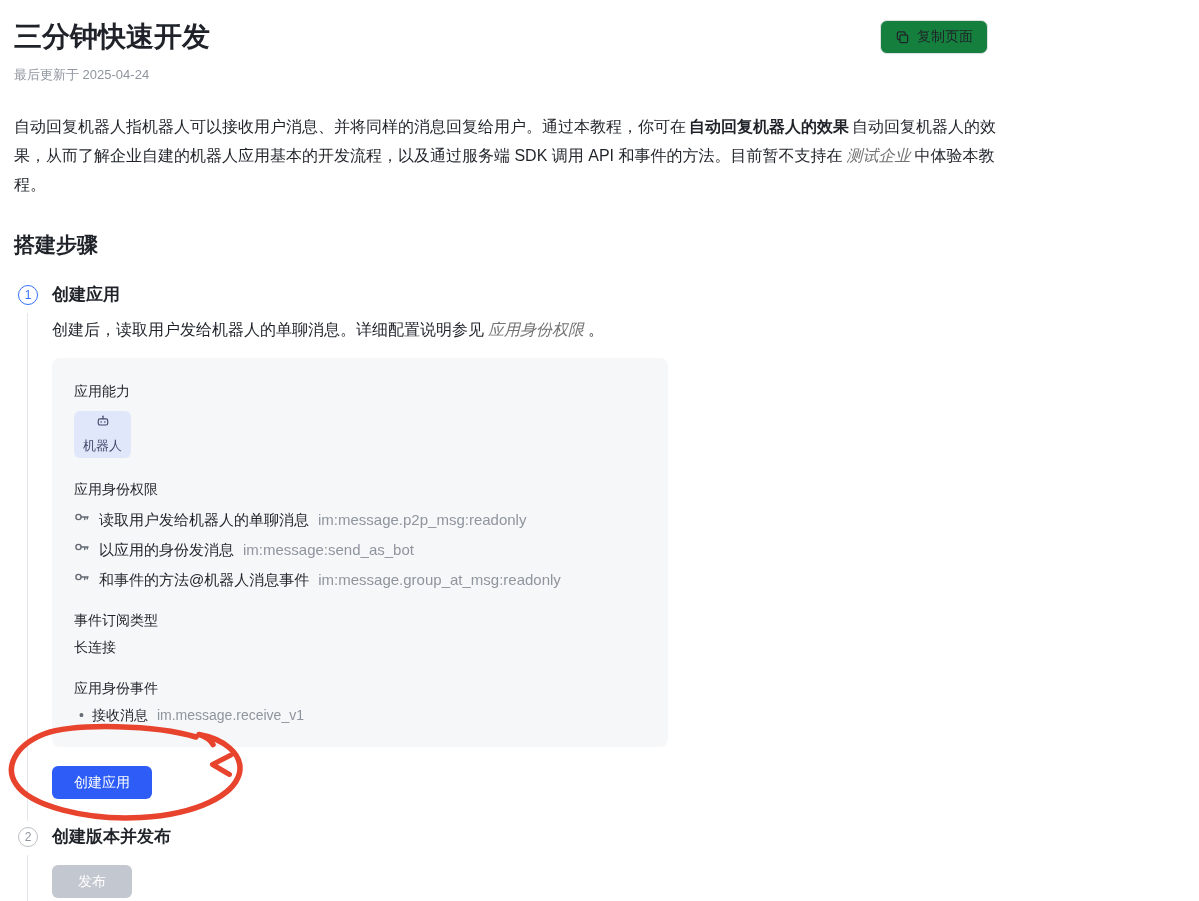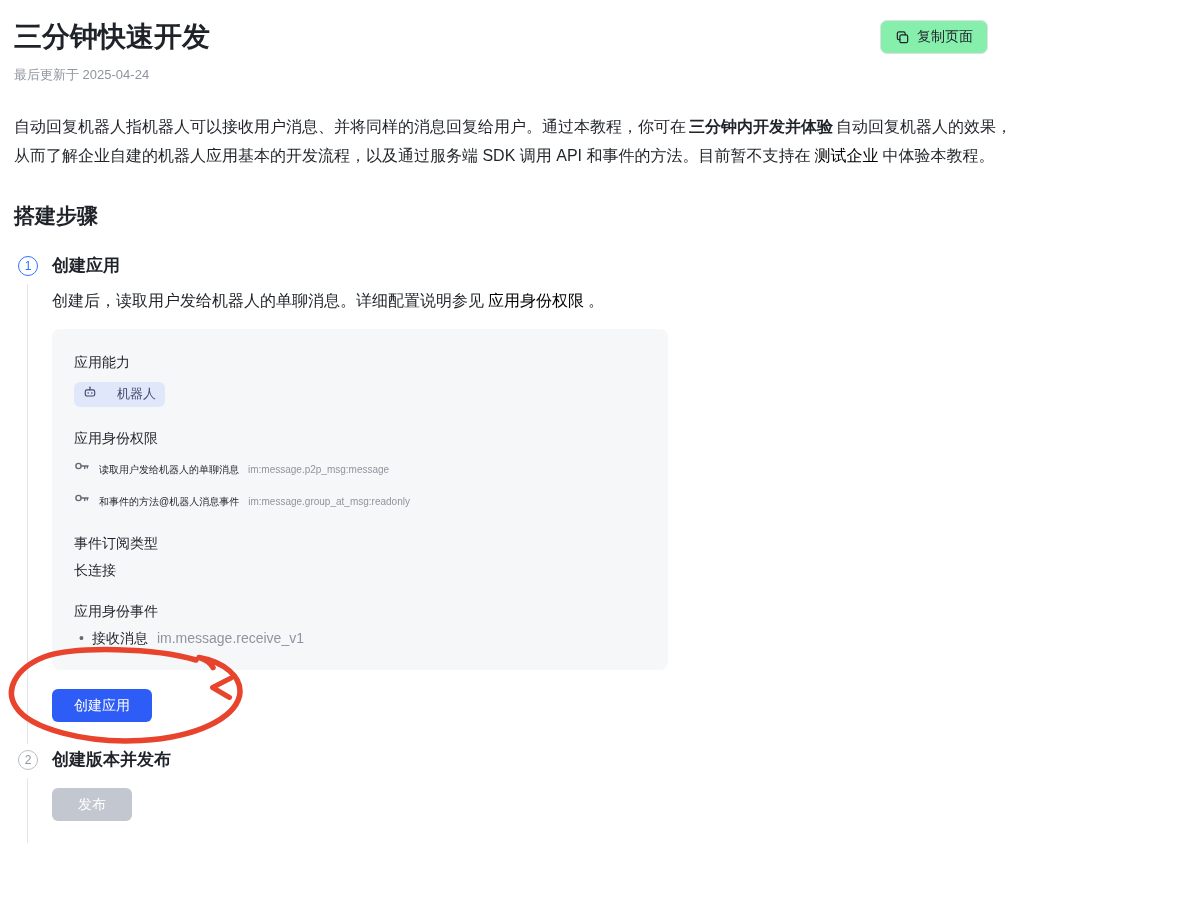--- a/index.html
+++ b/index.html
@@ -1,50 +1,50 @@
 <!DOCTYPE html>
 <html><head>
 <meta charset="utf-8">
 <style>
   * { box-sizing: border-box; }
   body { margin:0; background:#fff; font-family:"Liberation Sans", sans-serif; color:#1f2329; }
   .page { position:relative; width:1036px; height:901px; overflow:hidden; background:#fff; }
 
   .header { display:flex; justify-content:space-between; align-items:flex-start; padding:18px 48px 0 14px; }
   .page-title { font-size:28px; font-weight:700; line-height:38px; margin:0; }
-  .copy-btn { display:inline-flex; align-items:center; gap:7px; border:1px solid #dee0e3; background:#86efac;
+  .copy-btn { display:inline-flex; align-items:center; gap:7px; border:1px solid #dee0e3; background:#15803d;
               border-radius:7px; padding:7px 14px; font-size:14px; color:#1f2329; cursor:pointer; margin-top:2px; }
   .copy-btn svg { display:block; }
 
   .updated { margin:10px 0 0 14px; font-size:13px; color:#8f959e; }
 
   .intro { margin:28px 14px 0 14px; font-size:16px; line-height:29px; max-width:1175px; }
   .intro b { font-weight:700; margin:0 3px; }
-  a.link { color:#000000; text-decoration:none; margin:0 4px; cursor:pointer; }
+  a.link { color:#737373; text-decoration:none; margin:0 4px; cursor:pointer;font-style:italic; }
 
   .section-title { font-size:21px; font-weight:700; margin:32px 0 0 14px; }
 
   .steps { margin:24px 0 0 14px; }
   .step { display:flex; }
   .step-rail { width:38px; display:flex; flex-direction:column; align-items:flex-start; flex-shrink:0; }
   .step-circle { width:20px; height:20px; margin-left:4px; margin-top:2px; border-radius:50%;
                  border:1px solid #bbbfc4; color:#8f959e; font-size:12px;
                  display:flex; align-items:center; justify-content:center; background:#fff; }
   .step.active .step-circle { border-color:#3370ff; color:#3370ff; }
   .step-line { width:1px; flex:1; background:#e5e6eb; margin:8px 0 4px 13px; }
   .step-body { flex:1; padding-bottom:26px; }
   .step-title { font-size:17px; font-weight:700; line-height:24px; }
   .step-desc { margin-top:8px; font-size:16px; line-height:29px; max-width:800px; }
 
   .config-card { margin-top:14px; width:616px; background:#f6f7f9; border-radius:8px; padding:16px 22px 22px; }
   .card-label { font-size:14px; color:#1f2329; line-height:19px; margin-top:22px; }
   .card-label.first { margin-top:8px; }
-  .tag { display:inline-flex; align-items:flex-start; gap:20px; margin-top:10px; background:#e1e7fb;
-         color:#41496b; font-size:13px; line-height:18px; border-radius:6px; padding:3px 9px; }
-  .perm-row { display:flex; align-items:center; margin-top:10px; font-size:10px; line-height:19px; }
+  .tag { display:inline-flex; align-items:center; gap:4px; margin-top:10px; background:#e1e7fb;
+         color:#41496b; font-size:13px; line-height:18px; border-radius:6px; padding:3px 9px;flex-direction:column; }
+  .perm-row { display:flex; align-items:center; margin-top:10px; font-size:15px; line-height:19px; }
   .perm-row svg { flex-shrink:0; margin-right:9px; }
   .perm-code { color:#8f959e; margin-left:9px; }
   .event-value { margin-top:8px; font-size:14px; line-height:19px; }
   .bullet-row { margin-top:8px; font-size:14px; line-height:19px; display:flex; align-items:center; }
   .bullet { color:#646a73; margin:0 8px 0 5px; }
 
   .btn-wrap { position:relative; display:inline-block; margin-top:19px; }
   .btn-primary { background:#2e5cf6; color:#fff; border:none; border-radius:6px;
                  padding:8px 22px; font-size:14px; line-height:17px; cursor:pointer; }
   .btn-disabled { margin-top:16px; background:#c3c7cf; color:#fff; border:none; border-radius:6px;
@@ -65,21 +65,21 @@
           <rect x="5.2" y="5.2" width="8.3" height="8.3" rx="1.6"></rect>
           <path d="M10.8 5V3.6A1.6 1.6 0 0 0 9.2 2H4.1A1.6 1.6 0 0 0 2.5 3.6v5.1a1.6 1.6 0 0 0 1.6 1.6H5.2" stroke-linecap="round"></path>
         </svg>
       </span>
       <span>复制页面</span>
     </button>
   </div>
 
   <div class="updated">最后更新于 2025-04-24</div>
 
-  <p class="intro"><span>自动回复机器人指机器人可以接收用户消息、并将同样的消息回复给用户。通过本教程，你可在</span><b>三分钟内开发并体验</b><span>自动回复机器人的效果，从而了解企业自建的机器人应用基本的开发流程，以及通过服务端 SDK 调用 API 和事件的方法。目前暂不支持在</span><a class="link">测试企业</a><span>中体验本教程。</span></p>
+  <p class="intro"><span>自动回复机器人指机器人可以接收用户消息、并将同样的消息回复给用户。通过本教程，你可在</span><b>自动回复机器人的效果</b><span>自动回复机器人的效果，从而了解企业自建的机器人应用基本的开发流程，以及通过服务端 SDK 调用 API 和事件的方法。目前暂不支持在</span><a class="link">测试企业</a><span>中体验本教程。</span></p>
 
   <h2 class="section-title">搭建步骤</h2>
 
   <div class="steps">
 
     <div class="step active">
       <div class="step-rail">
         <div class="step-circle">1</div>
         <div class="step-line"></div>
       </div>
@@ -103,21 +103,29 @@
           </span>
 
           <div class="card-label">应用身份权限</div>
 
           <div class="perm-row">
             <span><svg width="16" height="16" viewBox="0 0 16 16" fill="none" stroke="#646a73" stroke-width="1.4" stroke-linecap="round">
                   <circle cx="4.5" cy="8" r="2.6"></circle>
                   <path d="M7.2 8h6.9M10.7 8v2.5M13.3 8v1.9"></path>
                 </svg></span>
             <span>读取用户发给机器人的单聊消息</span>
-            <span class="perm-code">im:message.p2p_msg:message</span>
+            <span class="perm-code">im:message.p2p_msg:readonly</span>
+          </div>
+          <div class="perm-row">
+            <span><svg width="16" height="16" viewBox="0 0 16 16" fill="none" stroke="#646a73" stroke-width="1.4" stroke-linecap="round">
+                  <circle cx="4.5" cy="8" r="2.6"></circle>
+                  <path d="M7.2 8h6.9M10.7 8v2.5M13.3 8v1.9"></path>
+                </svg></span>
+            <span>以应用的身份发消息</span>
+            <span class="perm-code">im:message:send_as_bot</span>
           </div>
           <div class="perm-row">
             <span><svg width="16" height="16" viewBox="0 0 16 16" fill="none" stroke="#646a73" stroke-width="1.4" stroke-linecap="round">
                   <circle cx="4.5" cy="8" r="2.6"></circle>
                   <path d="M7.2 8h6.9M10.7 8v2.5M13.3 8v1.9"></path>
                 </svg></span>
             <span>和事件的方法@机器人消息事件</span>
             <span class="perm-code">im:message.group_at_msg:readonly</span>
           </div>
 

